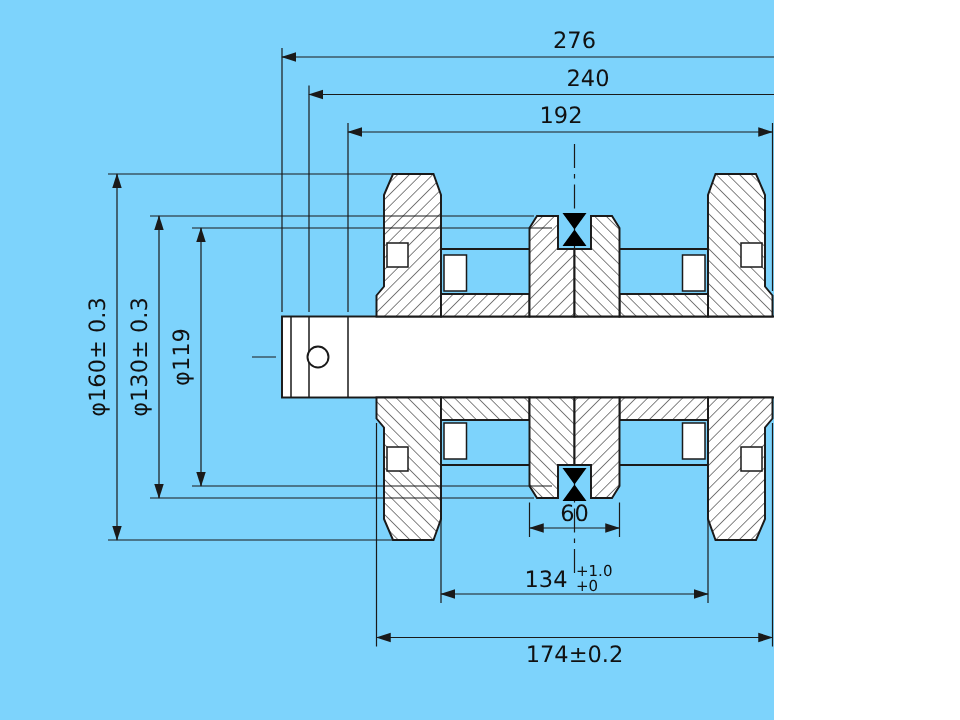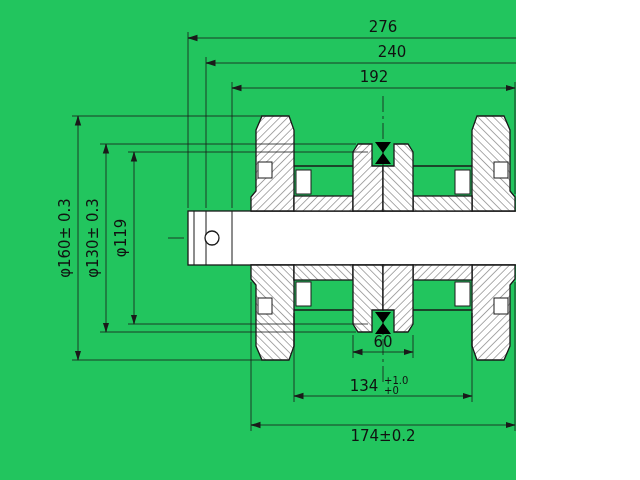--- a/index.html
+++ b/index.html
@@ -1,19 +1,19 @@
 <!DOCTYPE html>
 <html><head>
 <meta charset="utf-8">
 <style>
   html,body{margin:0;padding:0;background:#ffffff;}
   .canvas{
     position:relative;
     width:516px;height:480px;
-    background:#22c55e;
+    background:#7dd3fc;
     font-family:"DejaVu Sans",sans-serif;
     overflow:hidden;
   }
   svg{display:block;width:640px;height:480px;}
   svg text{
     font-family:"DejaVu Sans",sans-serif;
     font-size:15px;
     fill:#111111;
   }
   svg text.tol{font-size:10px;}

